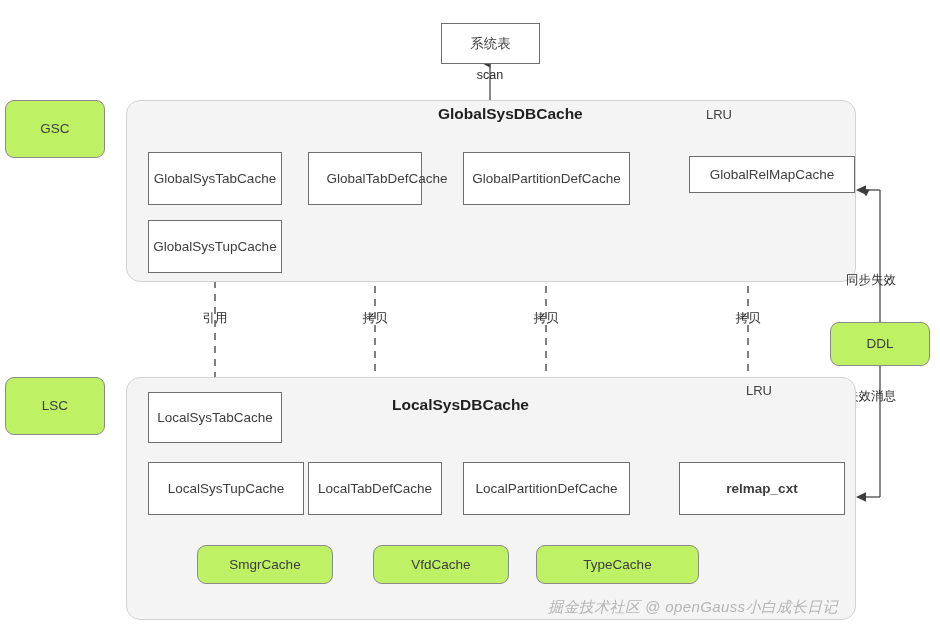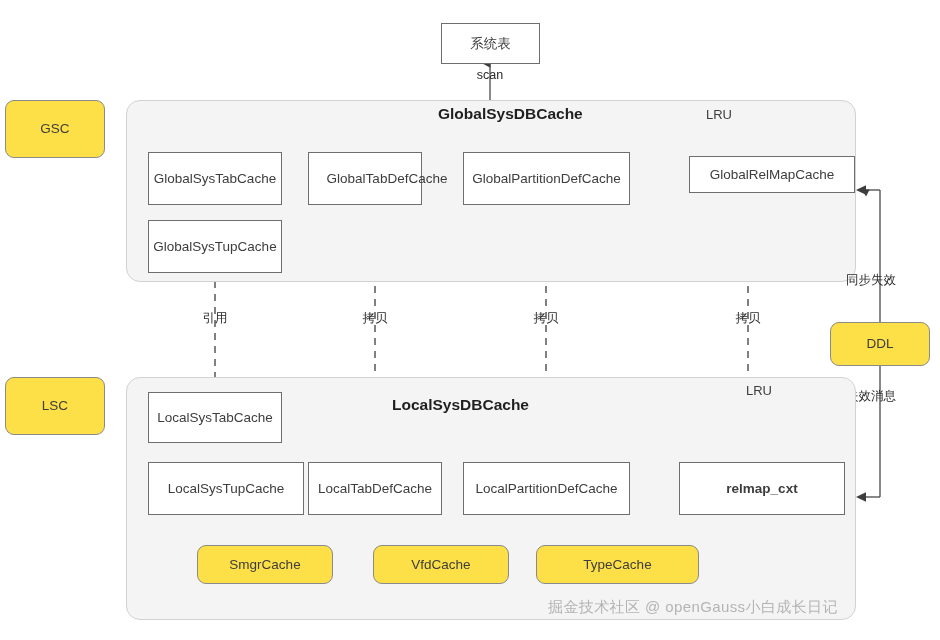--- a/index.html
+++ b/index.html
@@ -35,21 +35,21 @@
   }
   
   .box {
     background: #ffffff;
     border: 1px solid #6e6e6e;
     font-size: 13.5px;
     color: #3d3d3d;
   }
   
   .pill {
-    background: #fde047;
+    background: #bef264;
     border: 1px solid #8a8a8a;
     border-radius: 9px;
     font-size: 13.5px;
     color: #3d3d3d;
   }
   
   .group {
     position: absolute;
     box-sizing: border-box;
     background: #f4f4f4;
@@ -77,20 +77,21 @@
     background: transparent;
     white-space: nowrap;
     text-align: center;
   }
   .watermark {
     position: absolute;
     font-size: 15px;
     color: #b4b4b4;
     white-space: nowrap;
     letter-spacing: 0.4px;
+    font-style: italic;
   }
 </style>
 </head>
 <body>
 
 <div id="stage">
 
   <svg class="edges" viewBox="0 0 940 640" xmlns="http://www.w3.org/2000/svg">
     <defs>
       <marker id="arrowUp" markerWidth="9" markerHeight="9" refX="4.5" refY="7.6" orient="auto" markerUnits="userSpaceOnUse">

